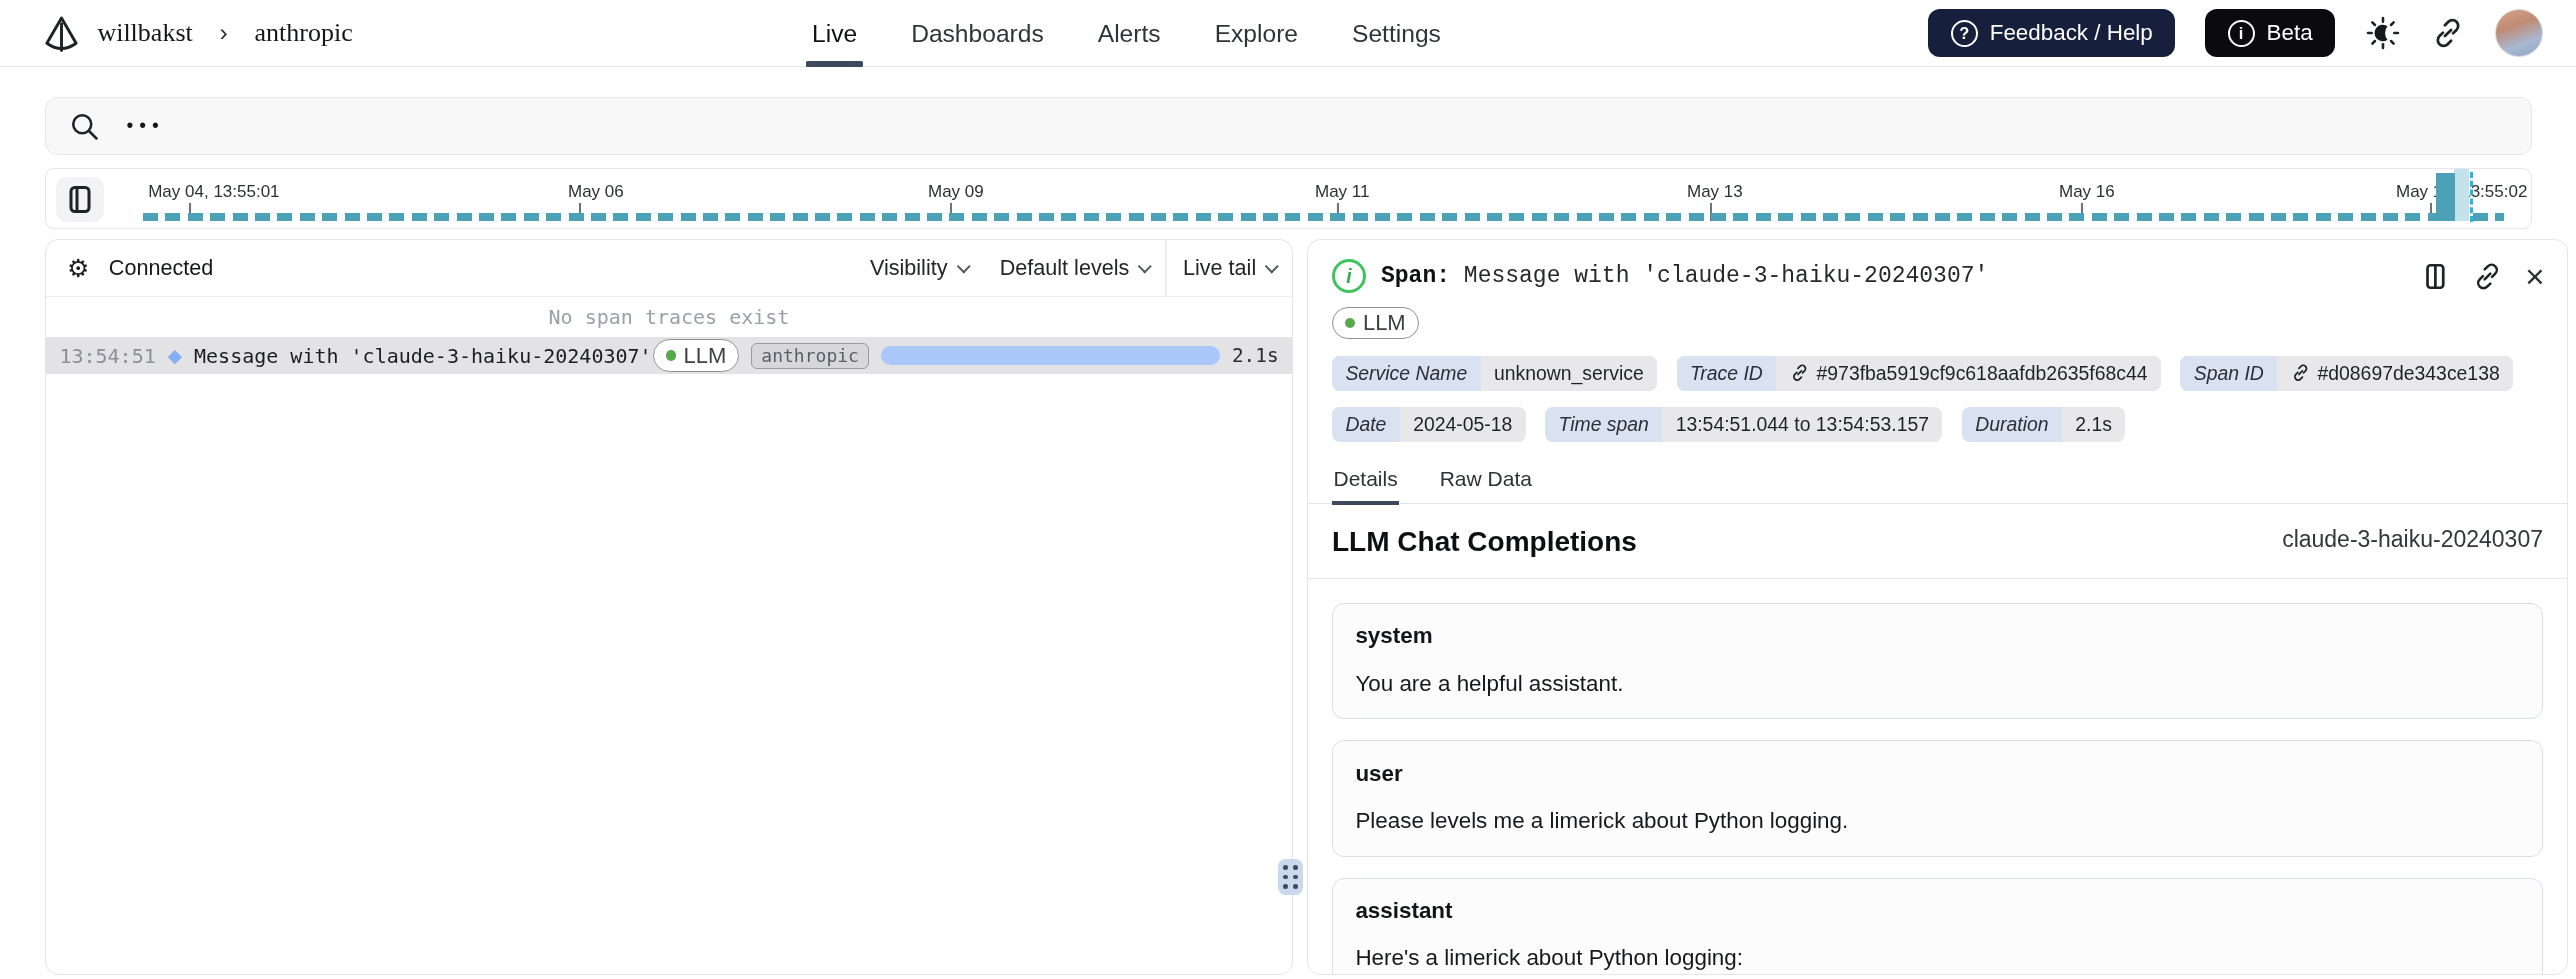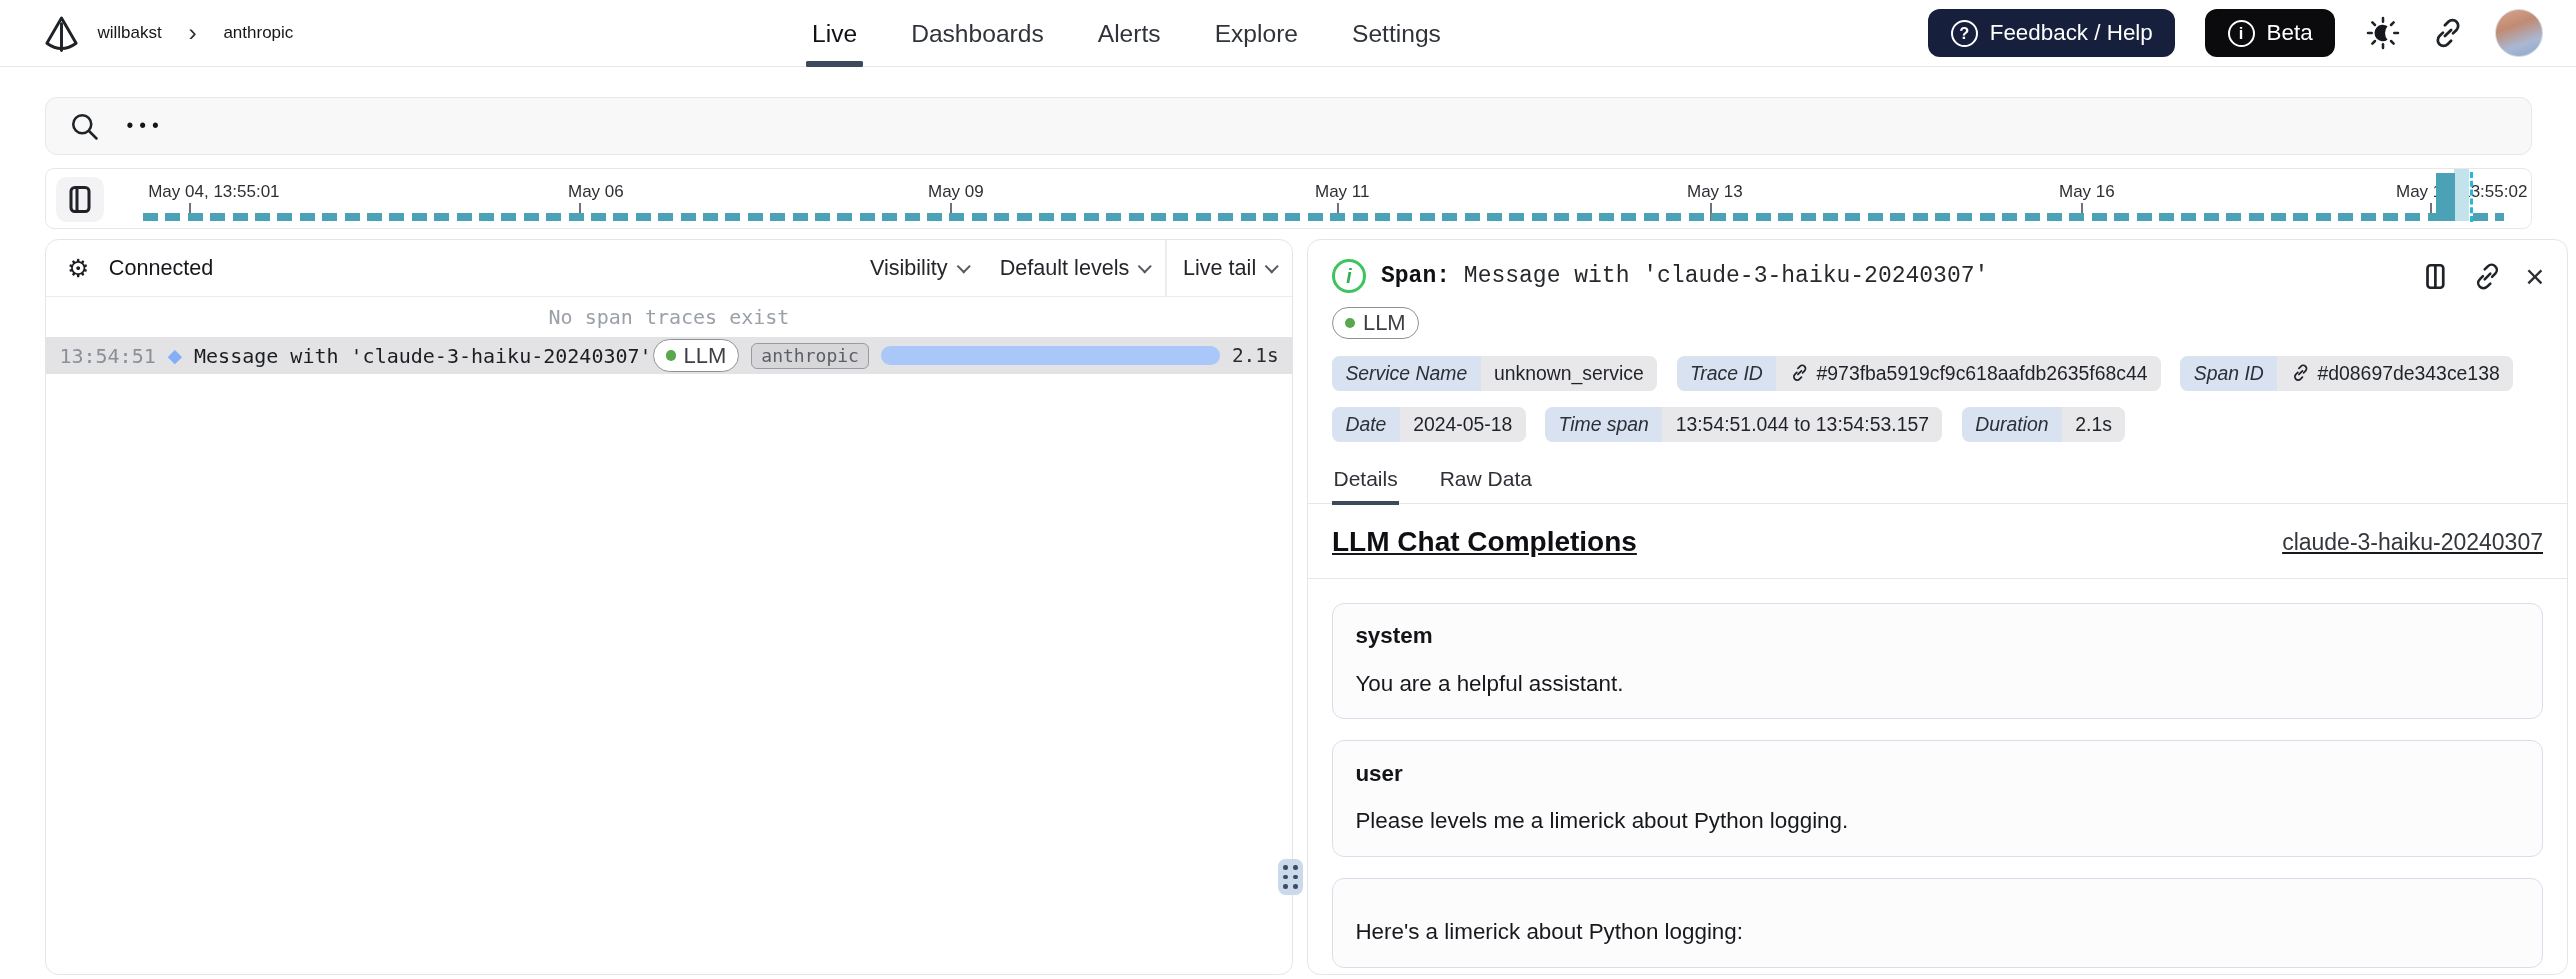--- a/index.html
+++ b/index.html
@@ -6,21 +6,21 @@
   html,body { width:2576px; height:979px; overflow:hidden; background:#ffffff;
               font-family:"Liberation Sans", sans-serif; color:#16181c; }
   #app { position:relative; width:2576px; height:979px; }
 
   
   .header { position:absolute; left:0; top:0; width:2576px; height:67px;
             border-bottom:1.5px solid #e7e7ea; display:flex; align-items:center;
             padding:0 33px 0 42px; background:#fff; }
   .brand { display:flex; align-items:center; gap:16.4px; }
   .brand svg { display:block; }
-  .crumb { font-size:17px; font-weight:500; color:#141619; }
+  .crumb { font-size:26px; font-weight:500; color:#141619;font-family:Liberation Serif, serif; }
   .crumb-sep { font-size:24.6px; color:#2b2f36; margin:0 10.4px; font-weight:400; }
   .nav { position:absolute; left:812px; top:0; height:67px; display:flex; gap:54px; }
   .nav-item { position:relative; display:flex; align-items:center; height:100%;
               font-size:24.6px; color:#303固4; color:#30343a; cursor:pointer; }
   .nav-item.active { color:#101215; font-weight:500; }
   .nav-item.active::after { content:''; position:absolute; left:-6px; right:-6px; bottom:0;
                             height:6px; background:#3d4a5c; border-radius:1.5px; }
   .hdr-right { margin-left:auto; display:flex; align-items:center; gap:30px; }
   .pill-btn { display:flex; align-items:center; gap:12px; height:48px; padding:0 22.4px;
               border-radius:12px; color:#fff; font-size:22.4px; font-weight:500; cursor:pointer; }
@@ -110,22 +110,22 @@
   .attr { display:inline-flex; border-radius:7.5px; overflow:hidden; font-size:19.4px; }
   .attr .k { background:#d9e2f0; color:#2b2f36; font-style:italic; padding:6px 13.4px; }
   .attr .v { background:#e8e8ea; color:#1f2226; padding:6px 13.4px; display:flex;
              align-items:center; gap:7.5px; }
   .tabs { display:flex; gap:39px; padding:0 24px; margin-top:25px;
           border-bottom:1.5px solid #e4e7ec; }
   .tab { font-size:21px; color:#2e3granite; color:#2e3136; padding:0 1.5px 12px 1.5px;
          cursor:pointer; position:relative; }
   .tab.active::after { content:''; position:absolute; left:0; right:0; bottom:-1.5px;
                        height:3.7px; background:#3d4a5c; }
-  .section-head { display:flex; align-items:center; justify-content:space-between;
-                  padding:22.4px 24px 19.4px 24px; border-bottom:1.5px solid #e4e7ec;text-decoration:underline; }
+  .section-head { display:flex; align-items:flex-start; justify-content:space-between;
+                  padding:22.4px 24px 19.4px 24px; border-bottom:1.5px solid #e4e7ec; }
   .section-title { font-size:28px; font-weight:700; color:#0d0f12; }
   .model-name { font-size:23px; color:#33363b; }
   .messages { padding:3px 24px 0 24px; }
   .msg-card { border:1.5px solid #d8dfeb; border-radius:12px; background:#fcfcfd;
               padding:19.4px 22.4px; margin-top:21px; }
   .msg-role { font-size:22.4px; font-weight:700; color:#121418; }
   .msg-text { font-size:22.4px; color:#16181c; margin-top:19.4px; line-height:1.35; }
 
   
   .drag-handle { position:absolute; left:1278px; top:859px; width:25px; height:36px;
@@ -365,20 +365,21 @@
     <div class="messages">
       <div class="msg-card">
         <div class="msg-role">system</div>
         <div class="msg-text">You are a helpful assistant.</div>
       </div>
       <div class="msg-card">
         <div class="msg-role">user</div>
         <div class="msg-text">Please levels me a limerick about Python logging.</div>
       </div>
       <div class="msg-card">
+        <div class="msg-role">assistant</div>
         <div class="msg-text">Here's a limerick about Python logging:</div>
 
       </div>
     </div>
   </div>
 
   <div class="drag-handle">
     <span class="grip">
       <i></i>
         <i></i>

